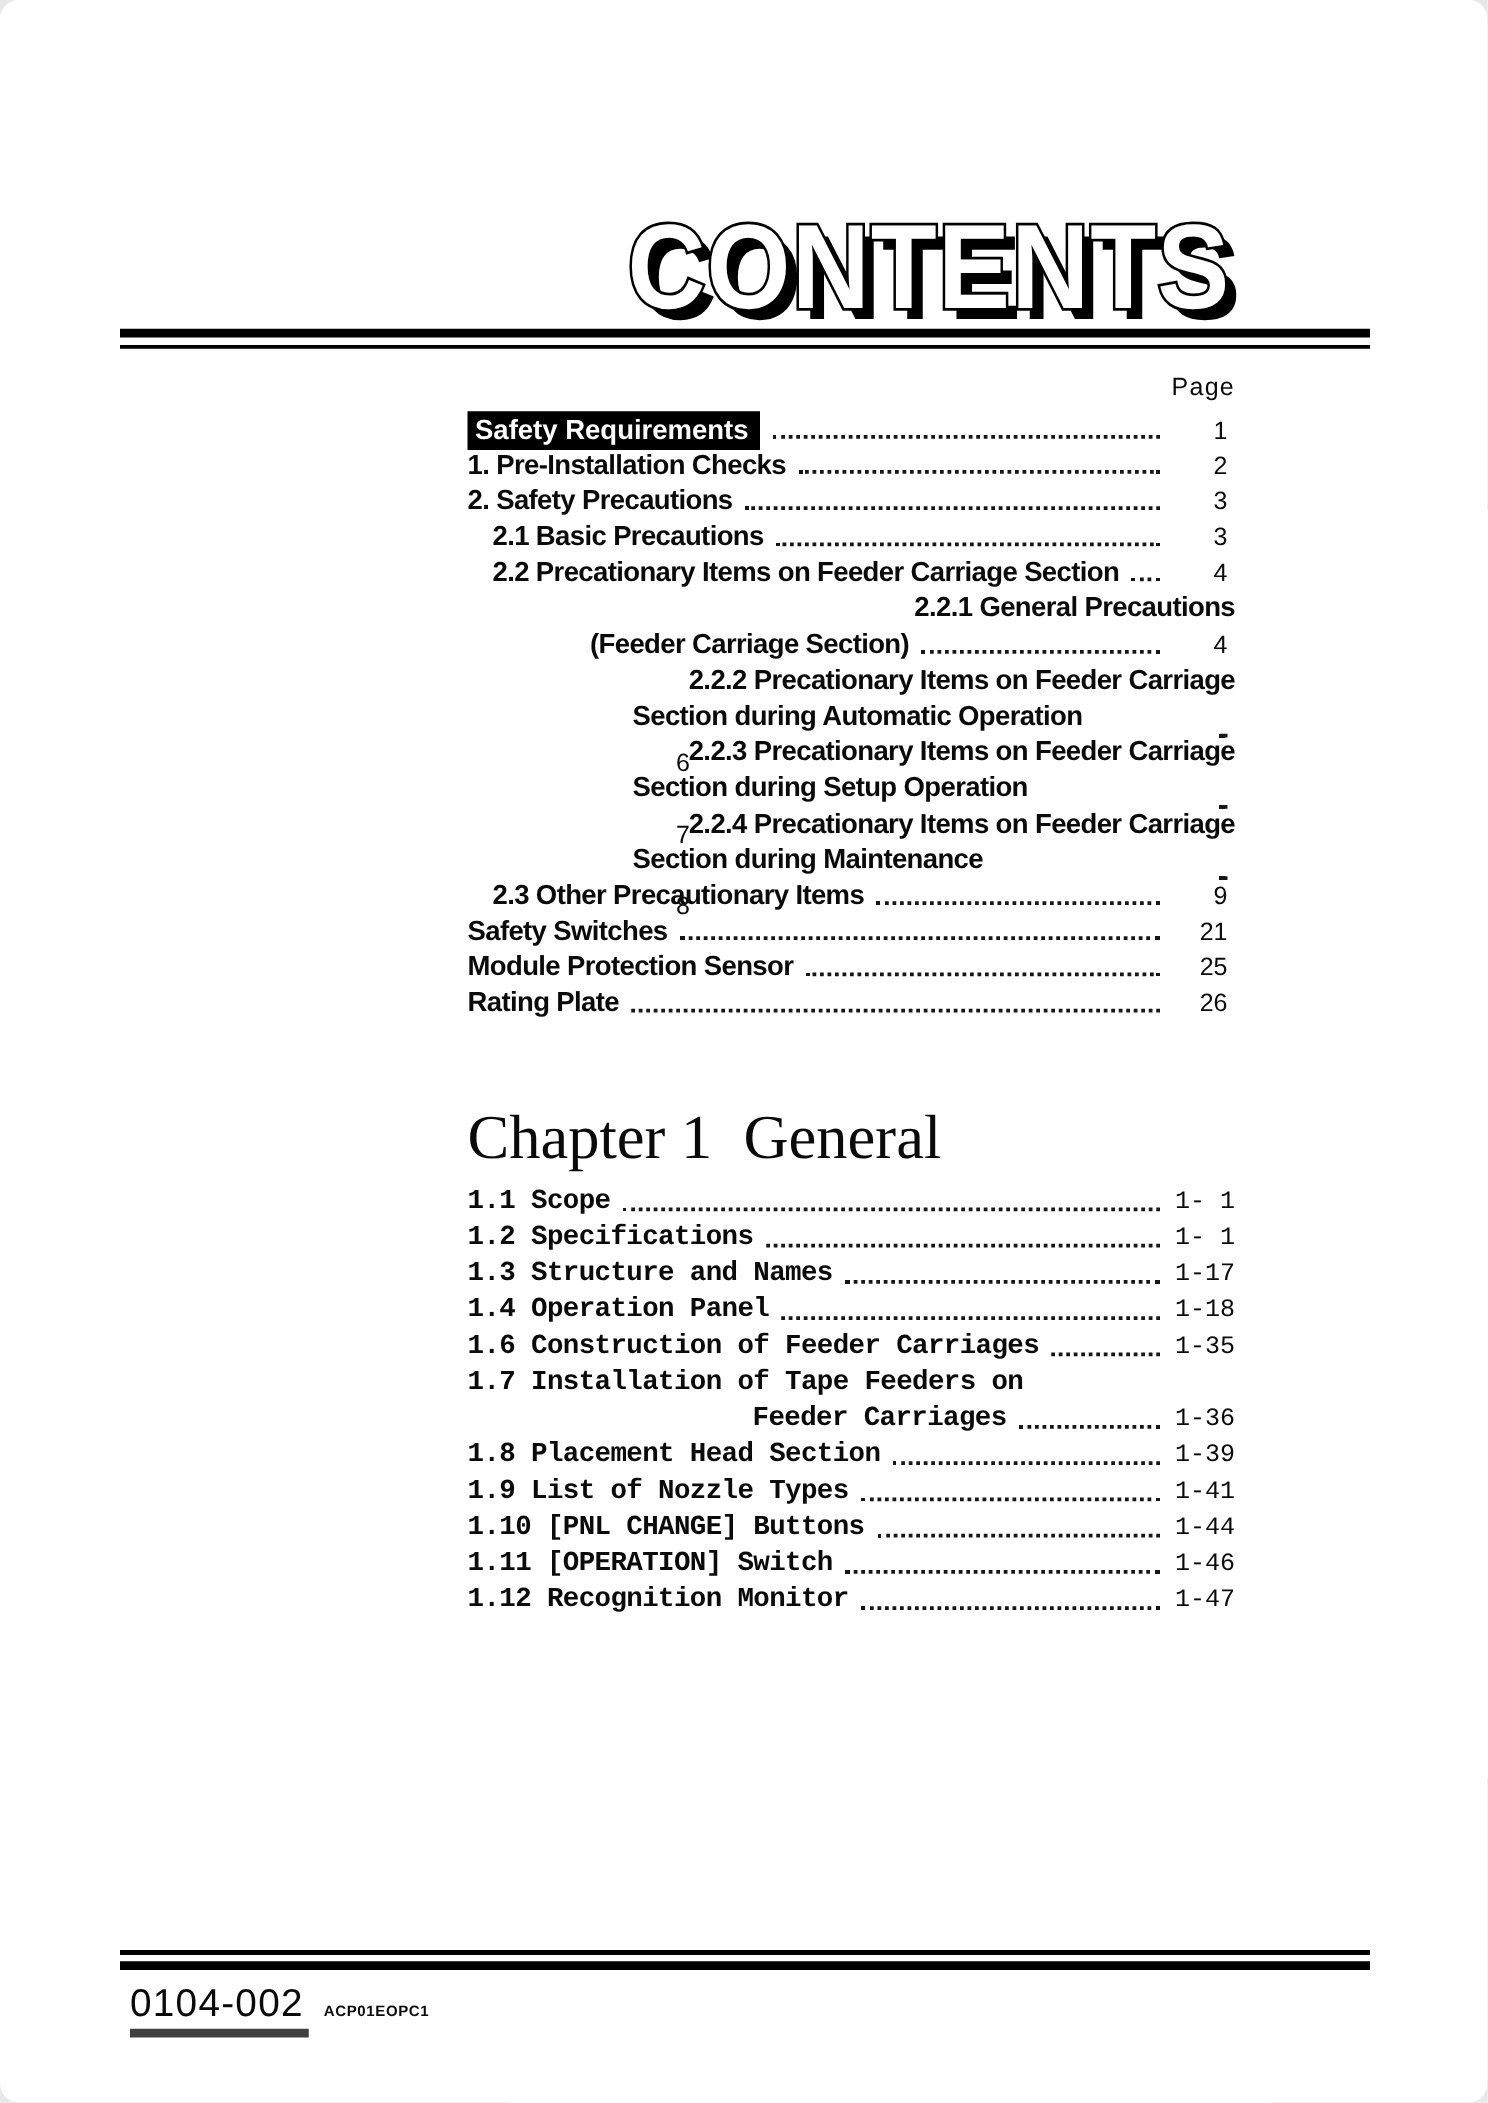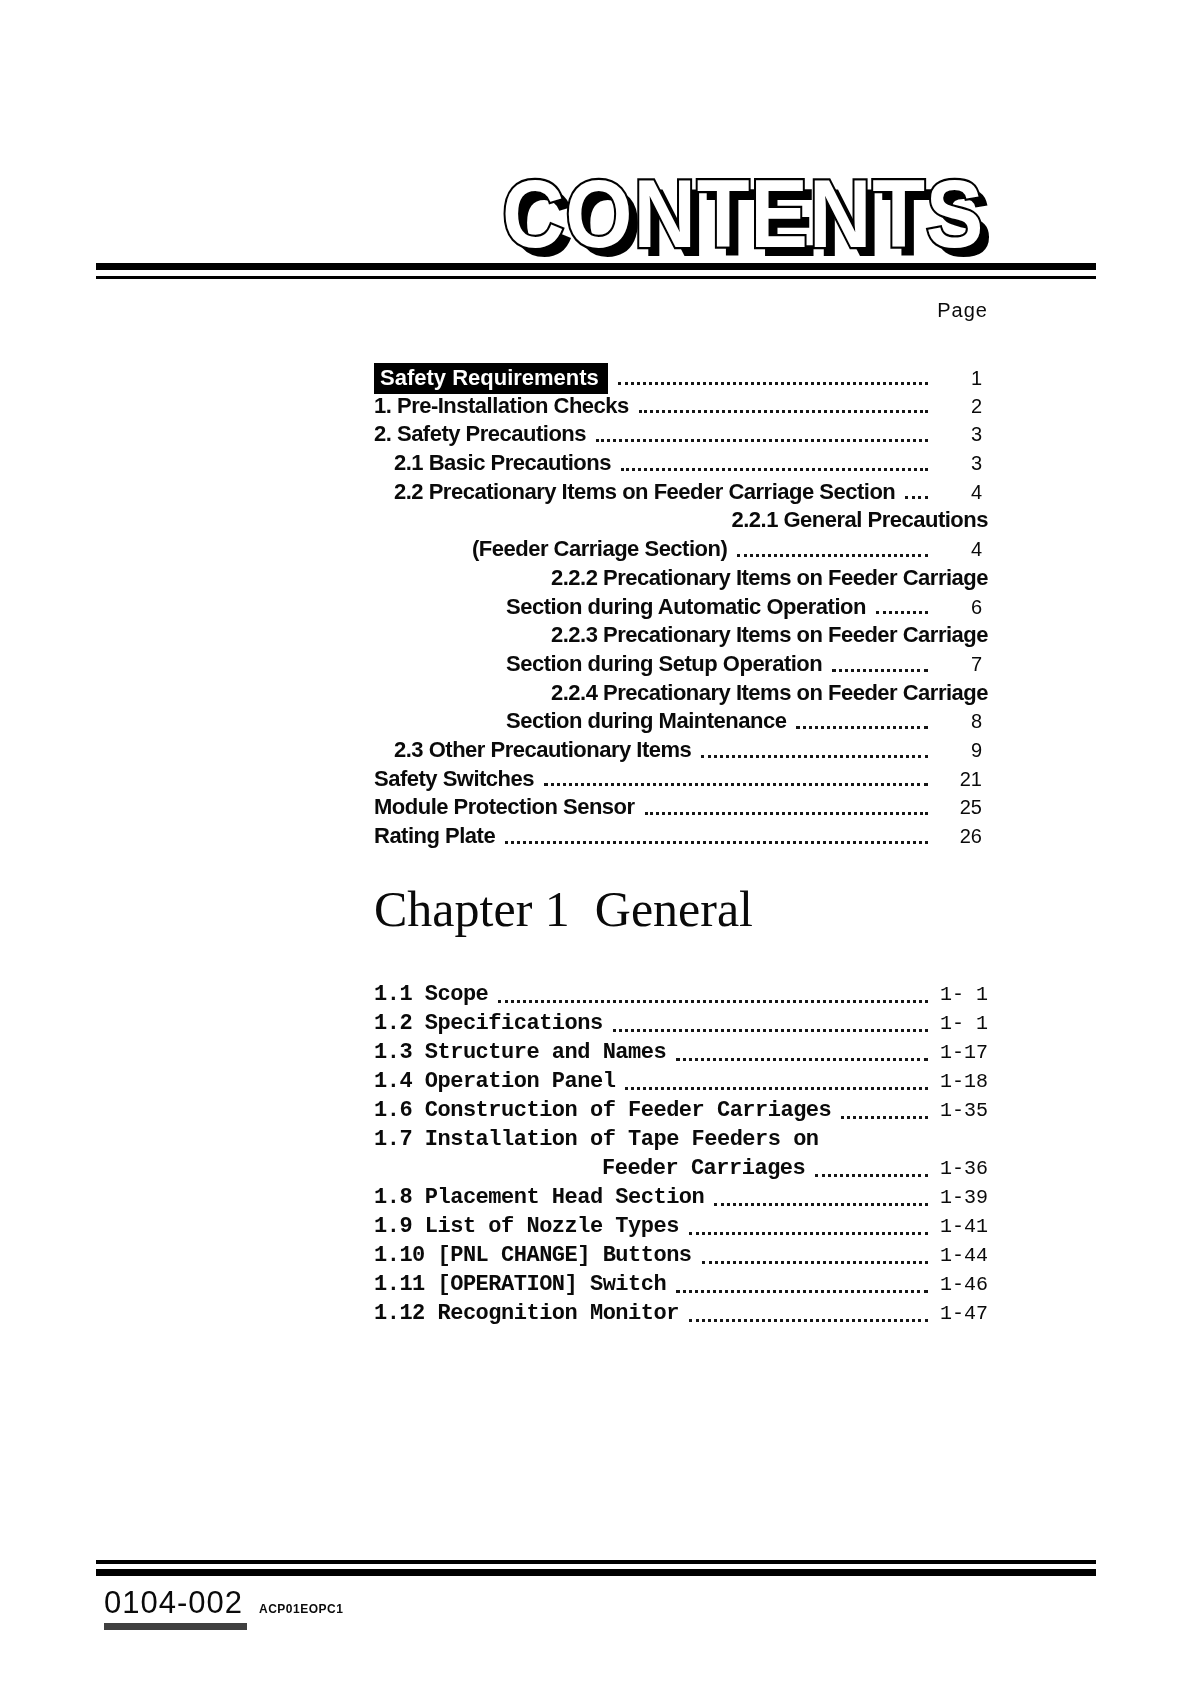--- a/index.html
+++ b/index.html
@@ -1,19 +1,19 @@
 <!DOCTYPE html>
 <html><head>
 <meta charset="utf-8">
 <style>
   html,body { margin:0; padding:0; background:#e8e8e8; }
   .page {
     position:relative; width:1190px; height:1682px;
     margin:0 auto; background:#ffffff; overflow:hidden;
-    font-family:"Liberation Sans", sans-serif; color:#0a0a0a;
+    font-family:"Liberation Sans", sans-serif; color:#0a0a0a;border-radius:15px;
   }
 
   
   .contents-title {
     position:absolute; left:502px; top:166px;
     font-weight:700; font-size:96px; line-height:1;
     color:#ffffff;
     -webkit-text-stroke:4.5px #000;
     paint-order:stroke fill;
     text-shadow:10px 9px 0 #000;
@@ -27,21 +27,21 @@
   .rule-top-b    { top:276px; height:3px; }
   .rule-bot-a    { top:1560px; height:4px; }
   .rule-bot-b    { top:1569px; height:7px; }
 
   .page-col-label {
     position:absolute; left:930px; top:299px; width:58px;
     text-align:right; font-size:20px; font-weight:400; letter-spacing:1px;
   }
 
   
-  .toc { position:absolute; left:374px; width:614px;margin-top:34px; }
+  .toc { position:absolute; left:374px; width:614px; }
   .toc-safety   { top:329px; }
   .toc-chapter1 { top:947px;font-family:Liberation Mono, monospace; }
   .toc-safety   .toc-row { height:28.7px; }
   .toc-chapter1 .toc-row { height:29px; }
 
   .toc-row { display:flex; align-items:baseline; }
   .toc-label {
     font-weight:700; font-size:22px; letter-spacing:-0.5px;
     white-space:pre; line-height:28px;
   }
@@ -58,21 +58,21 @@
   .toc-num {
     flex:0 0 auto; width:52px; text-align:right;
     font-weight:400; font-size:20px; white-space:pre; line-height:28px;
   }
   .toc-safety .toc-num { padding-right:6px; width:46px; }
 
   .ind-0  { padding-left:0; }
   .ind-1  { padding-left:20px; }
   .ind-2  { padding-left:40px;justify-content:flex-end; }
   .ind-c1 { padding-left:98px; }
-  .ind-c2 { padding-left:132px; }
+  .ind-c2 { padding-left:132px;flex-direction:column; }
   .ind-c3 { padding-left:228px; }
 
   
   .chapter-heading {
     position:absolute; left:374px; top:880px;
     font-family:"Liberation Serif", serif;
     font-weight:400; font-size:50px; white-space:pre;
   }
 
   

